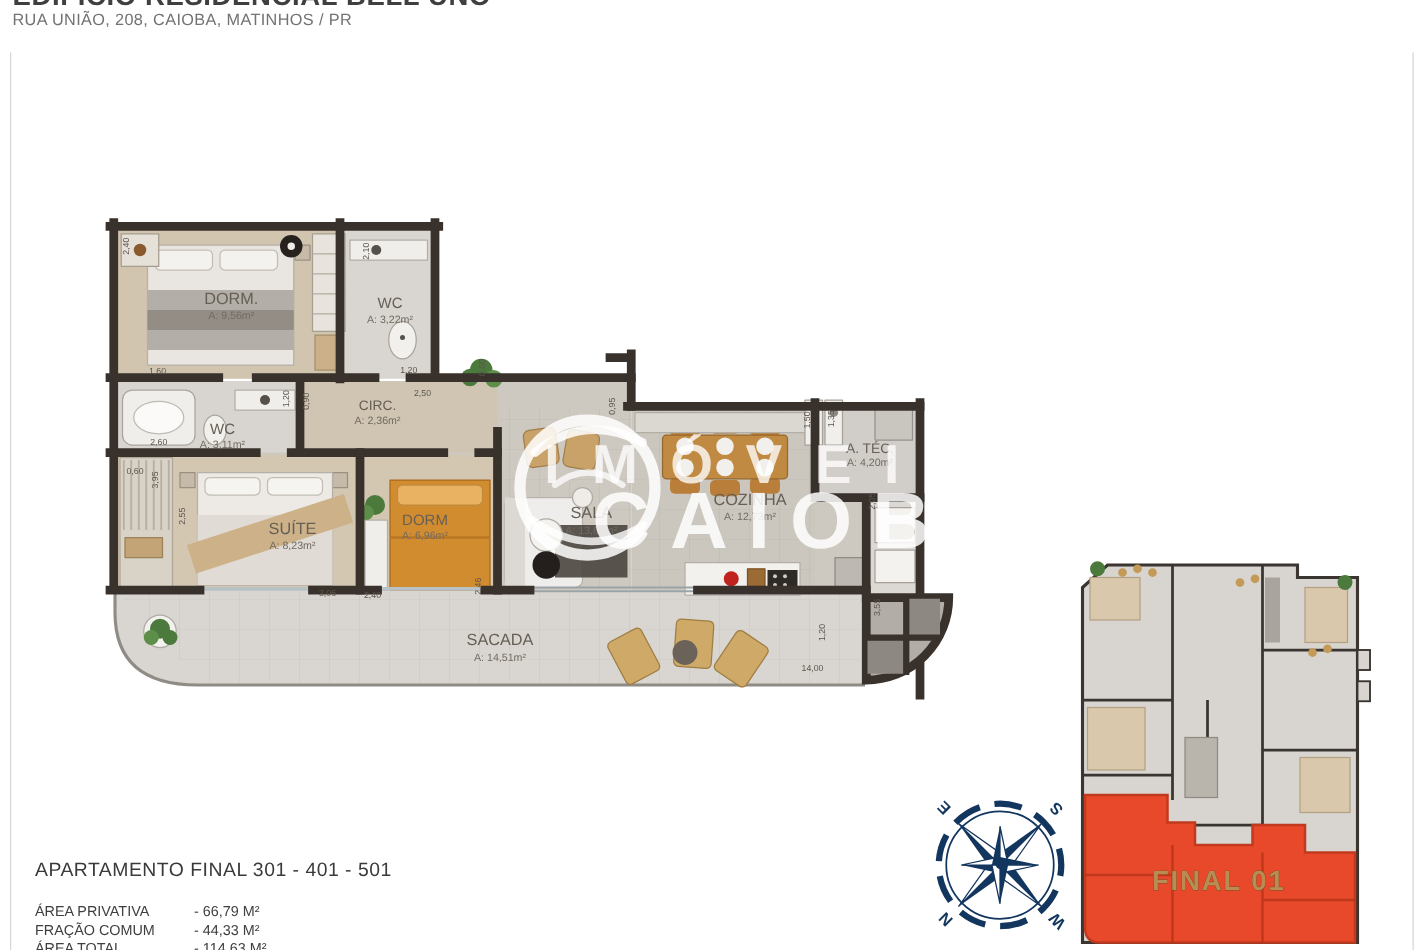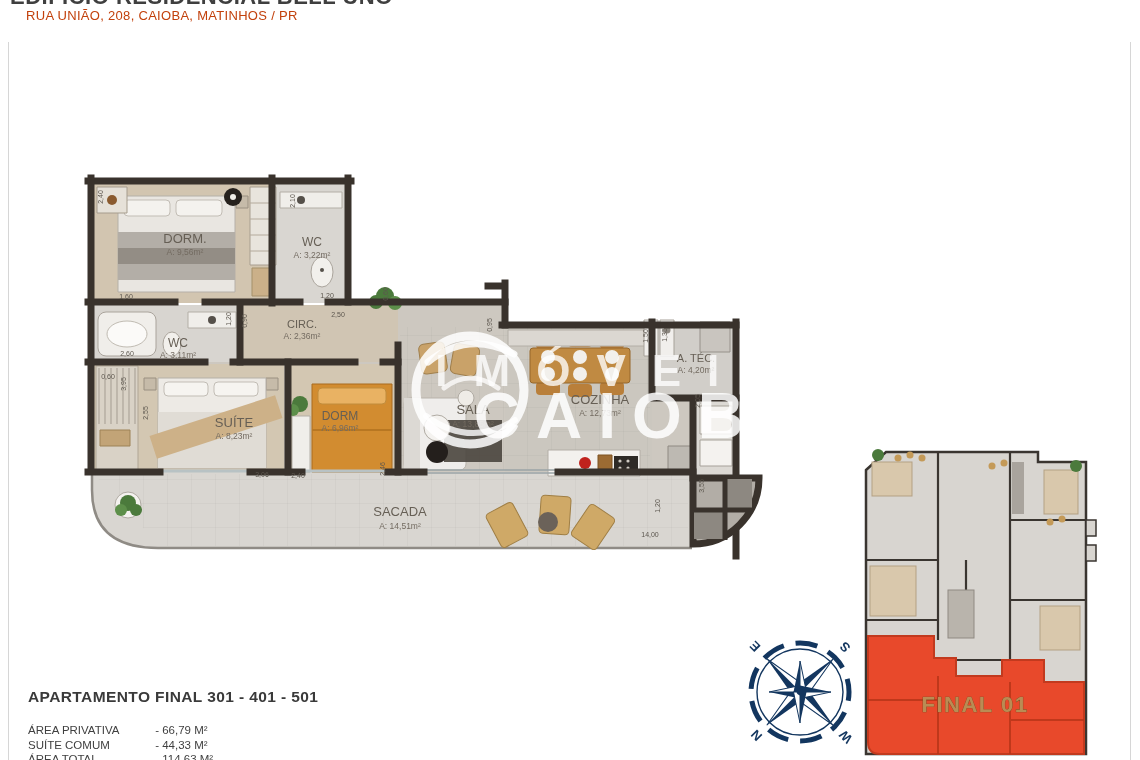--- a/index.html
+++ b/index.html
@@ -2,22 +2,22 @@
 <html><head>
 <meta charset="utf-8">
 <style>
   html,body{margin:0;padding:0;background:#fff;}
   .page{position:relative;width:1140px;height:760px;background:#ffffff;overflow:hidden;
         font-family:"Liberation Sans",sans-serif;color:#3b3b3b;}
   .edge{position:absolute;top:42px;bottom:0;width:1px;background:#d6d6d6;}
   .edge.left{left:8px;} .edge.right{left:1130px;}
   .hdr-title{position:absolute;top:-16px;left:10px;font-size:22px;font-weight:bold;
              letter-spacing:.5px;color:#3f3f3f;white-space:nowrap;}
-  .hdr-addr{position:absolute;top:8px;left:26px;font-size:13px;color:#c2410c;letter-spacing:.3px;}
-  .ft-title{position:absolute;top:688px;left:28px;font-size:15.5px;font-weight:bold;color:#3a3a3a;letter-spacing:.4px;}
+  .hdr-addr{position:absolute;top:8px;left:10px;font-size:13px;color:#737373;letter-spacing:.3px;}
+  .ft-title{position:absolute;top:688px;left:28px;font-size:15.5px;font-weight:normal;color:#3a3a3a;letter-spacing:.4px;}
   .ft-rows{position:absolute;top:723px;left:28px;font-size:11.5px;color:#3f3f3f;}
   .ft-row{height:14.5px;line-height:14.5px;}
   .ft-row .lbl{display:inline-block;width:124px;}
   svg text{font-family:"Liberation Sans",sans-serif;}
   .room-name{fill:#665f55;font-weight:500;}
   .room-area{fill:#736b61;}
   .dim{fill:#5c564e;font-size:7px;}
 </style>
 </head>
 <body>
@@ -362,21 +362,21 @@
     </g>
   </svg>
 
   <div class="ft-title">APARTAMENTO FINAL 301 - 401 - 501</div>
   <div class="ft-rows">
     <div class="ft-row">
       <span class="lbl">ÁREA PRIVATIVA</span>
       <span class="val">- 66,79 M²</span>
     </div>
     <div class="ft-row">
-      <span class="lbl">SUÍTE COMUM</span>
+      <span class="lbl">FRAÇÃO COMUM</span>
       <span class="val">- 44,33 M²</span>
     </div>
     <div class="ft-row">
       <span class="lbl">ÁREA TOTAL</span>
       <span class="val">- 114,63 M²</span>
     </div>
   </div>
 </div>
 
 </body></html>

